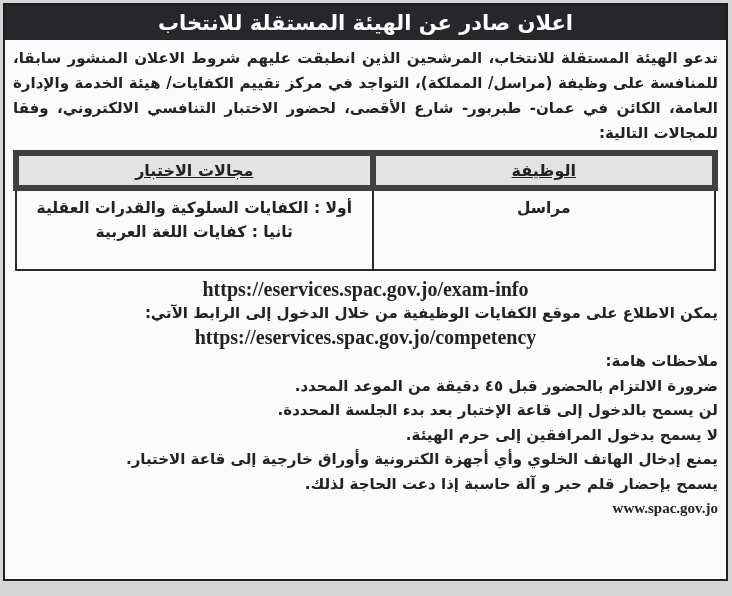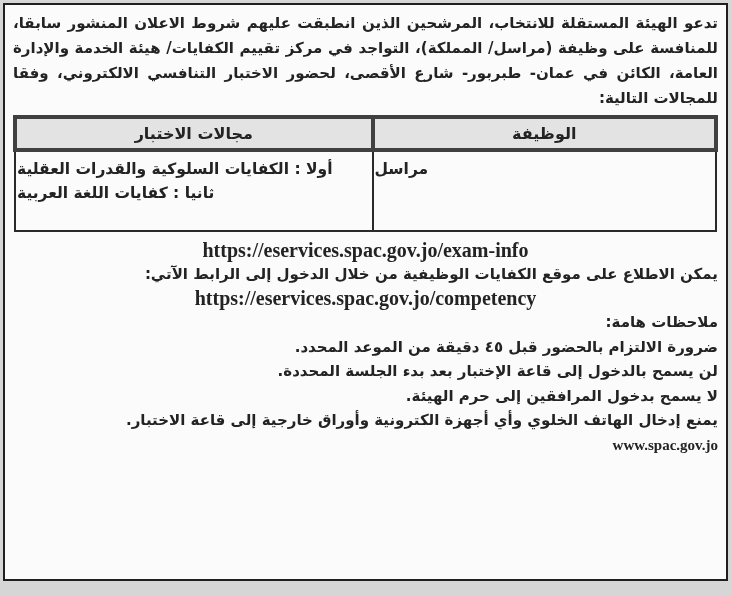--- a/index.html
+++ b/index.html
@@ -33,32 +33,33 @@
     text-align:justify;
   }
   table.jobs{
     width:calc(100% - 2px);
     margin:3px auto 6px auto;
     border-collapse:collapse;
     border:2px solid #2a2a2a;
   }
   table.jobs th{
     background:#e3e3e3;
-    border:4px solid #404040;
+    border:6px solid #404040;
     height:27px;
     font-size:16px;font-weight:bold;
     text-align:center;
+    text-decoration:underline;
   }
   table.jobs td{
     border:2px solid #2a2a2a;
     height:72px;
     vertical-align:top;
     padding-top:5px;
     font-size:15.5px;font-weight:bold;
-    text-align:left;
+    text-align:center;
     line-height:24px;
   }
   .col-job{width:49%;}
   .link-label{
     text-align:right;
     font-size:15px;font-weight:bold;
     line-height:24px;
     margin:0 1px;
   }
   .link-url{
@@ -84,20 +85,23 @@
     direction:ltr;
     font-family:"Liberation Serif","DejaVu Serif",serif;
     font-size:15px;
   }
 </style>
 </head>
 <body>
 
 <div class="poster">
 
+  <div class="title-bar">
+    <span>اعلان صادر عن الهيئة المستقلة للانتخاب</span>
+  </div>
 
   <div class="content">
 
     <p class="intro">تدعو الهيئة المستقلة للانتخاب، المرشحين الذين انطبقت عليهم شروط الاعلان المنشور سابقا، للمنافسة على وظيفة (مراسل/ المملكة)، التواجد في مركز تقييم الكفايات/ هيئة الخدمة والإدارة العامة، الكائن في عمان- طبربور- شارع الأقصى، لحضور الاختبار التنافسي الالكتروني، وفقا للمجالات التالية:</p>
 
     <table class="jobs">
       <thead>
         <tr>
           <th class="col-job">الوظيفة</th>
           <th>مجالات الاختبار</th>
@@ -117,19 +121,20 @@
     <div class="link-url">https://eservices.spac.gov.jo/exam-info</div>
 
     <div class="link-label">يمكن الاطلاع على موقع الكفايات الوظيفية من خلال الدخول إلى الرابط الآتي:</div>
     <div class="link-url">https://eservices.spac.gov.jo/competency</div>
 
     <div class="note">ملاحظات هامة:</div>
     <div class="note">ضرورة الالتزام بالحضور قبل ٤٥ دقيقة من الموعد المحدد.</div>
     <div class="note">لن يسمح بالدخول إلى قاعة الإختبار بعد بدء الجلسة المحددة.</div>
     <div class="note">لا يسمح بدخول المرافقين إلى حرم الهيئة.</div>
     <div class="note">يمنع إدخال الهاتف الخلوي وأي أجهزة الكترونية وأوراق خارجية إلى قاعة الاختبار.</div>
+    <div class="note">يسمح بإحضار قلم حبر و آلة حاسبة إذا دعت الحاجة لذلك.</div>
 
     <div class="footer-line">
       <span class="footer-url">www.spac.gov.jo</span>
     </div>
 
   </div>
 </div>
 
 </body></html>

